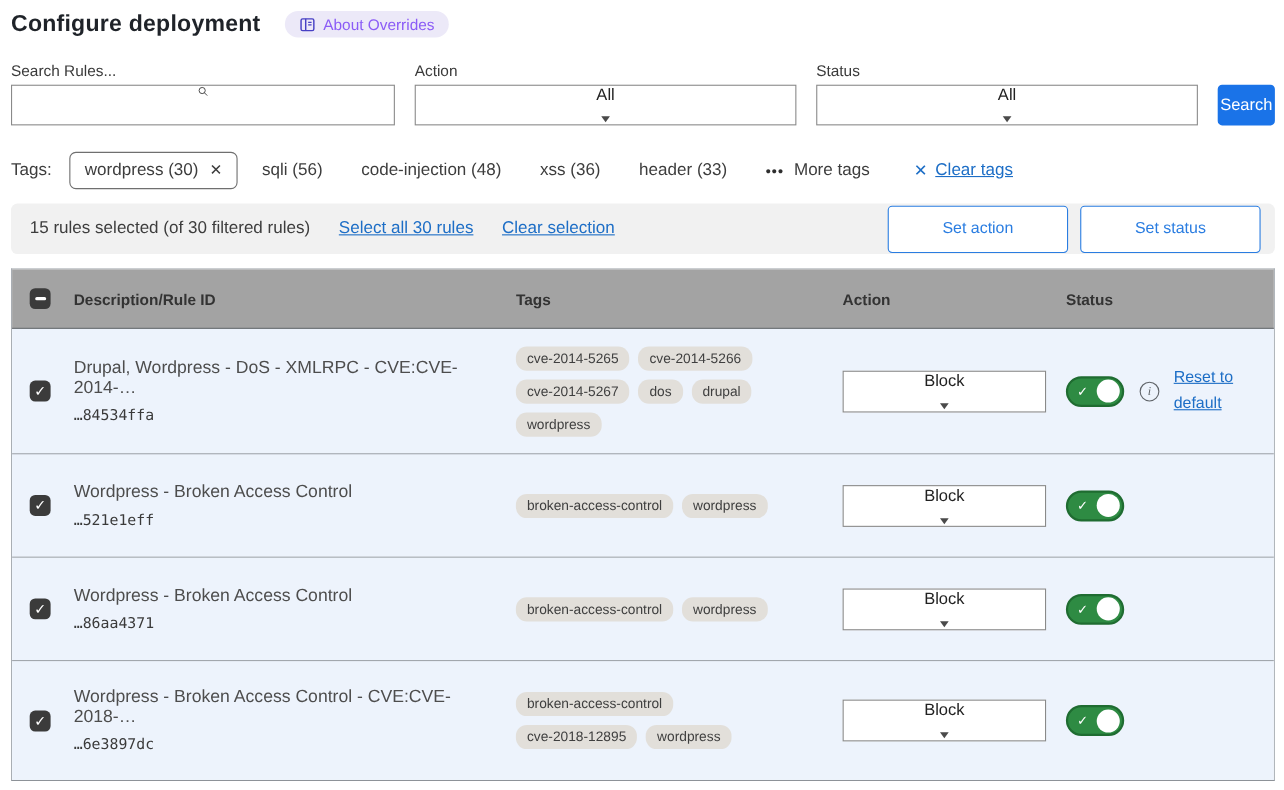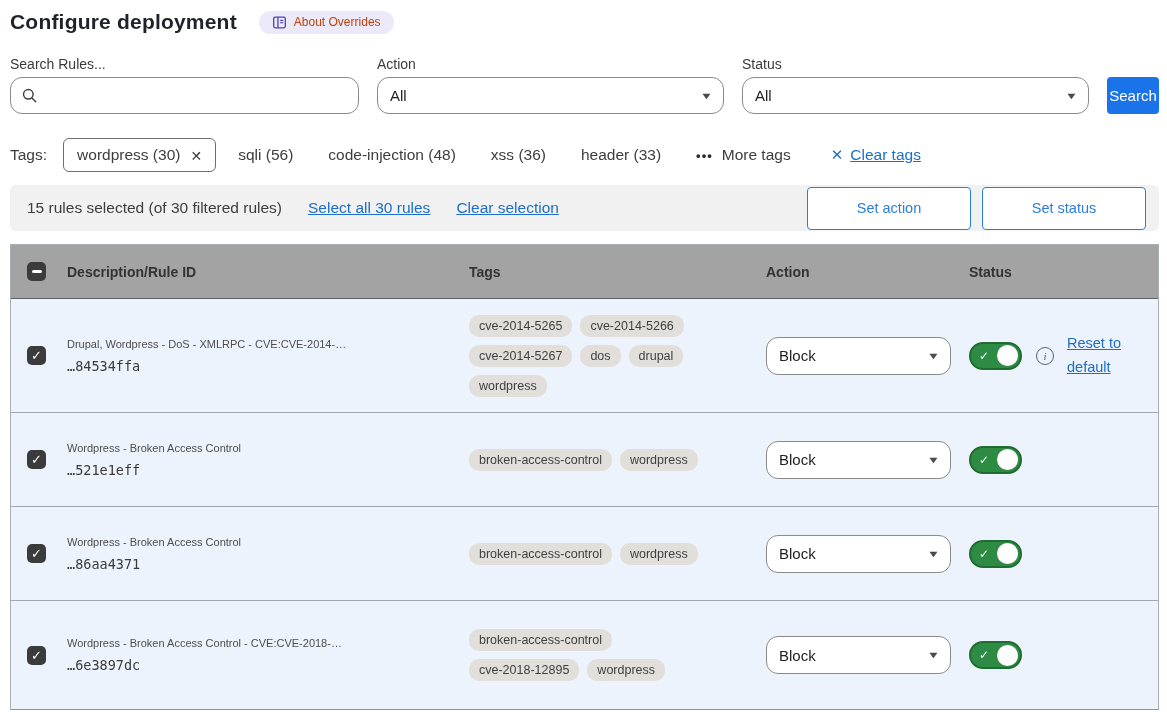--- a/index.html
+++ b/index.html
@@ -3,42 +3,42 @@
 <meta charset="utf-8">
 <style>
   * { margin:0; padding:0; box-sizing:border-box; }
   html,body { width:1167px; height:718px; background:#fff; overflow:hidden; }
   body { font-family:"Liberation Sans","DejaVu Sans",sans-serif; color:#3c3c3c; }
   .page { padding:10px 8px 0 10px; width:1167px; }
 
   
   .page-header { display:flex; align-items:center; gap:22px; margin-bottom:22px; }
   .page-title { font-size:21px; font-weight:700; color:#1f2329; letter-spacing:.2px; }
-  .badge { display:inline-flex; align-items:center; gap:7px; background:#ece9f8; color:#c2410c;
-           border-radius:12px; padding:4px 13px; font-size:12px; cursor:pointer; }
+  .badge { display:inline-flex; align-items:center; gap:7px; background:#ece9f8; color:#8b5cf6;
+           border-radius:12px; padding:4px 13px; font-size:14px; cursor:pointer; }
 
   
   .filters { display:flex; align-items:flex-end; gap:18px; padding-left:0; }
   .field { display:flex; flex-direction:column; }
   .field label { font-size:14px; color:#3a3a3a; margin-bottom:5px; }
-  .input-box, .select { background:#fff; border:1px solid #8a8a8a; border-radius:12px; height:37px;
-           display:flex; align-items:center; font-size:15px; color:#222; }
+  .input-box, .select { background:#fff; border:1px solid #8a8a8a; border-radius:0; height:37px;
+           display:flex; align-items:center; font-size:15px; color:#222;flex-direction:column; }
   .search-wrap { width:349px; padding:0 10px; gap:8px; }
   .search-wrap input { border:none; outline:none; flex:1; font-size:15px; height:30px;
            font-family:"Liberation Sans",sans-serif; background:transparent; }
   .select { justify-content:space-between; padding:0 12px; cursor:pointer; }
   .filter-select { width:347px; }
   .caret { font-size:9px; color:#4a4a4a; transform:scaleX(1.5); }
   .search-btn { width:91px; height:37px; background:#1a73e8; color:#fff; border:none; border-radius:4px;
            font-size:15px; font-family:"Liberation Sans",sans-serif; cursor:pointer; }
 
   
   .tags-bar { display:flex; align-items:center; margin:24px 0 0 0; font-size:15.5px; color:#3d3d3d; }
   .tags-label { margin-right:16px; }
-  .selected-tag { display:inline-flex; align-items:flex-end; gap:10px; border:1px solid #6f6f6f;
+  .selected-tag { display:inline-flex; align-items:flex-start; gap:10px; border:1px solid #6f6f6f;
            border-radius:6px; padding:7px 13px; margin-right:22px; cursor:pointer; }
   .selected-tag .x { font-size:14px; color:#3d3d3d; }
   .tag-option { margin-right:35px; cursor:pointer; }
   .more-tags { display:inline-flex; align-items:center; gap:9px; cursor:pointer; margin-right:40px; }
   .dots { font-weight:700; letter-spacing:1px; font-size:13px; color:#2e2e2e; }
   a.link, .clear-tags .lbl { color:#1d6ec6; text-decoration:underline; cursor:pointer; }
   .clear-tags { display:inline-flex; align-items:center; gap:7px; cursor:pointer; }
   .x-blue { color:#1d6ec6; font-size:15px; }
 
   
@@ -62,21 +62,21 @@
   .col-desc { width:402px; padding-right:16px; }
   .col-tags { width:297px; }
   .col-action { width:203px; }
   .col-status { flex:1; display:flex; align-items:center; }
 
   .checkbox { width:19px; height:19px; background:#3b3b3b; border-radius:5px; display:flex;
            align-items:center; justify-content:center; cursor:pointer; }
   .checkbox .check { color:#fff; font-size:13px; font-weight:700; line-height:1; }
   .checkbox .minus { width:10px; height:2.5px; background:#fff; border-radius:2px; }
 
-  .desc { font-size:11px; color:#4d4d4d; margin-bottom:8px; }
+  .desc { font-size:16px; color:#4d4d4d; margin-bottom:8px; }
   .rule-id { font-family:"DejaVu Sans Mono",monospace; font-size:13.5px; color:#3a3a3a; }
 
   .pills { max-width:252px; display:flex; flex-wrap:wrap; gap:8px 8px; align-items:center; }
   .pill { background:#e2dfda; color:#3f3f3f; border-radius:10px; padding:4px 10px; font-size:12.5px; white-space:nowrap; }
 
   .action-select { width:185px; height:38px; }
 
   .toggle { position:relative; width:53px; height:28px; border-radius:14px; background:#2e8b43;
            border:2px solid #1f6c31; display:inline-flex; align-items:center; cursor:pointer; flex:none; }
   .toggle .tick { color:#fff; font-size:12px; font-weight:700; margin-left:8px; line-height:1; }

